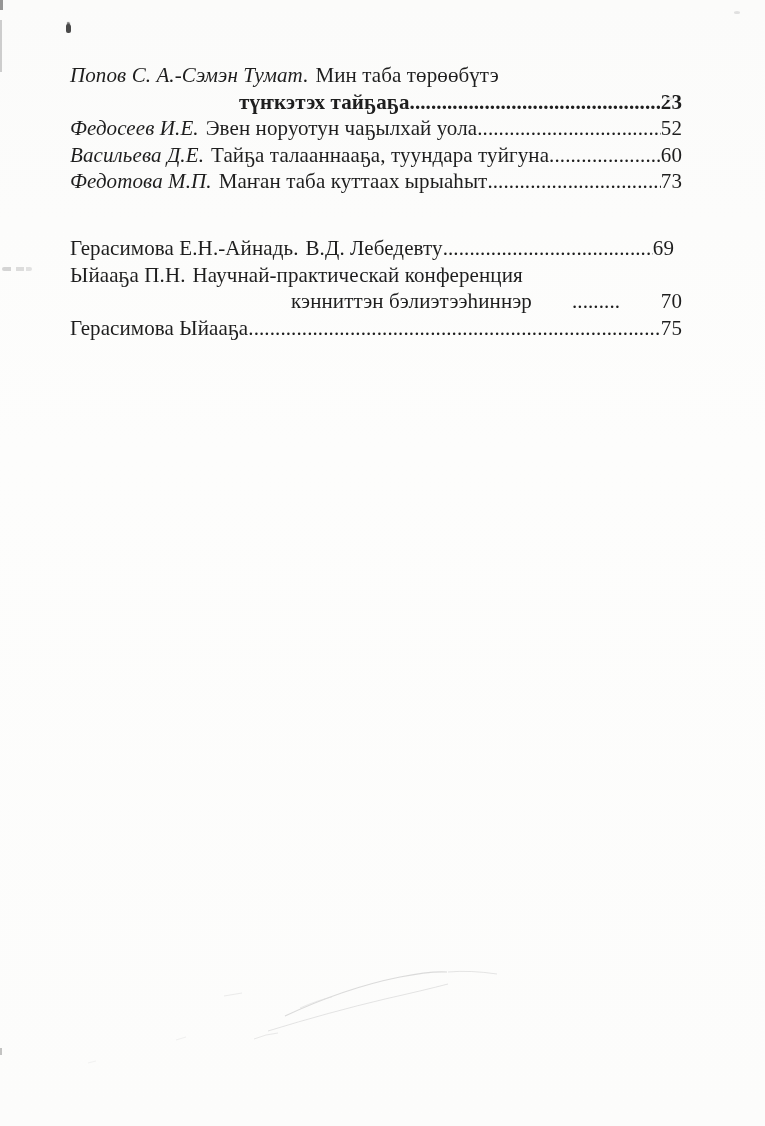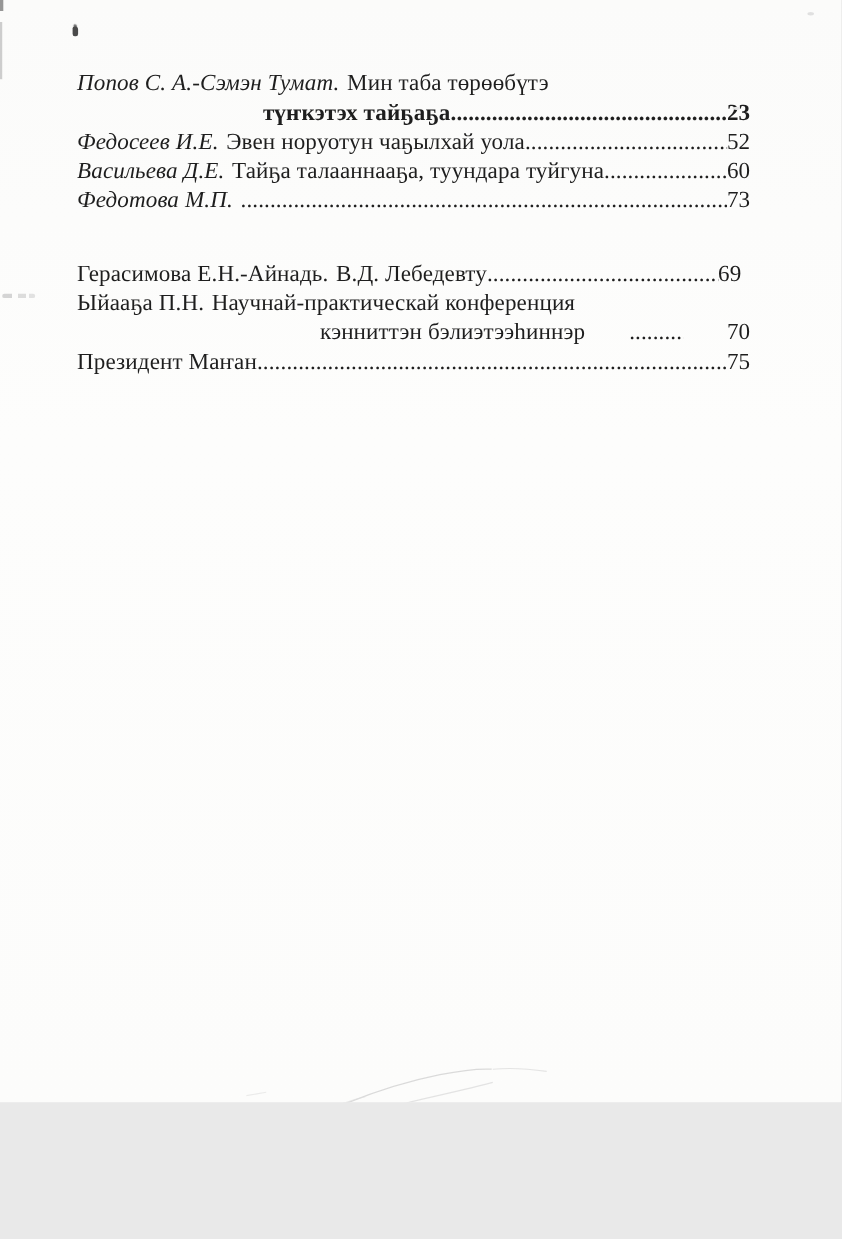--- a/index.html
+++ b/index.html
@@ -3,21 +3,21 @@
 <meta charset="utf-8">
 <style>
   html, body { margin: 0; padding: 0; }
   body {
     width: 765px; height: 1126px;
     background: #e9e9e9;
     font-family: "Liberation Serif", "DejaVu Serif", serif;
   }
   .scan-page {
     position: relative;
-    width: 765px; height: 1002px;
+    width: 765px; height: 1126px;
     background: linear-gradient(180deg, #fbfbfa 0%, #fdfdfc 40%, #fcfcfb 100%);
     overflow: hidden;
   }
   
   .toc {
     position: absolute;
     left: 70px; top: 62px; width: 612px;
     color: #1e1e1e;
     font-size: 21px;
     line-height: 26.6px;
@@ -112,20 +112,21 @@
         <span class="author italic">Васильева Д.Е.</span>
         <span class="title">Тайҕа талааннааҕа, туундара туйгуна</span>
         <span class="leader"></span>
         <span class="pagenum">60</span>
       </div>
     </div>
 
     <div class="entry">
       <div class="toc-line">
         <span class="author italic">Федотова М.П.</span>
+        <span class="title">Маҥан таба куттаах ырыаһыт</span>
         <span class="leader"></span>
         <span class="pagenum">73</span>
       </div>
     </div>
 
     <div class="entry">
       <div class="toc-line short-line">
         <span class="author">Герасимова Е.Н.-Айнадь.</span>
         <span class="title">В.Д. Лебедевту</span>
         <span class="leader"></span>
@@ -140,21 +141,21 @@
       </div>
       <div class="toc-line indent-2">
         <span class="title">кэнниттэн бэлиэтээһиннэр</span>
         <span class="leader"></span>
         <span class="pagenum">70</span>
       </div>
     </div>
 
     <div class="entry">
       <div class="toc-line">
-        <span class="title">Президент Маҥан</span>
+        <span class="title">Герасимова Ыйааҕа</span>
         <span class="leader"></span>
         <span class="pagenum">75</span>
       </div>
     </div>
 
   </div>
 
   <div class="artifact ink-spot"></div>
   <div class="artifact edge-mark-top-left"></div>
   <div class="artifact edge-sliver-left"></div>

